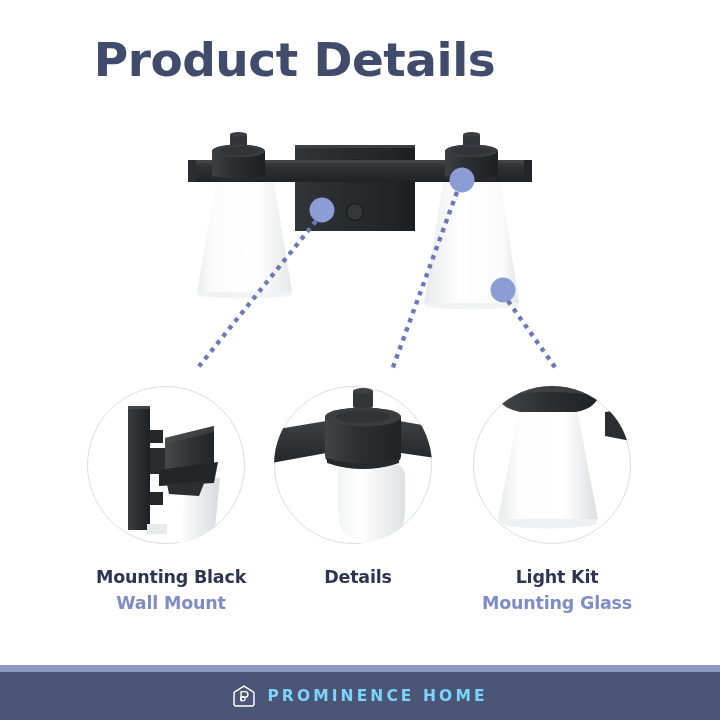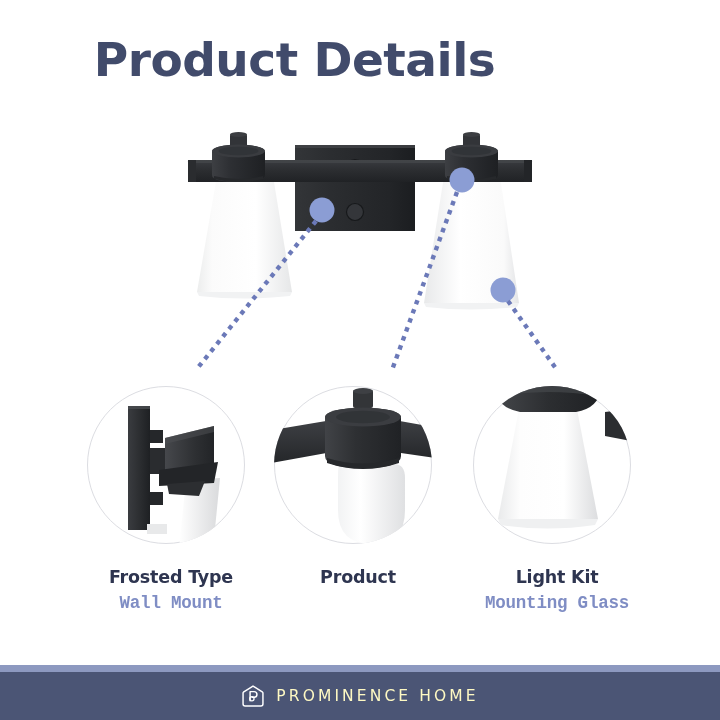--- a/index.html
+++ b/index.html
@@ -49,39 +49,38 @@
     font-size:17.5px; font-weight:bold;
     color:#2e3550;
     letter-spacing:-0.2px;
   }
   .callout-value {
     position:absolute; left:0; top:213px; width:186px;
     text-align:center;
     font-size:17.5px; font-weight:bold;
     color:#7f8dc4;
     letter-spacing:-0.2px;
-    font-family:Liberation Mono, monospace;
   }
 
   
   #footer-strip {
     position:absolute; left:0; top:665px; width:720px; height:7px;
     background:#8d99c0;
   }
   #footer {
     position:absolute; left:0; top:672px; width:720px; height:48px;
     background:#4b5575;
     display:flex; align-items:center; justify-content:center;
   }
   #footer-logo { width:24px; height:24px; margin-right:11px; flex:0 0 auto; }
   #footer-brand {
-    color:#fef9c3;
+    color:#7dd3fc;
     font-size:15.5px;
     letter-spacing:3.1px;
-    font-weight:normal;
+    font-weight:bold;
     white-space:nowrap;
   }
 </style>
 </head>
 <body>
 
 <div id="page-title">Product Details</div>
 
 <div id="hero">
   <svg width="720" height="250" viewBox="0 0 720 250">
@@ -215,21 +214,21 @@
 
         <path d="M78 52 L127 40 L127 80 L78 92 Z" fill="url(#mArm)"></path>
         <path d="M78 52 L127 40 L127 46 L78 58 Z" fill="#4e5054" opacity="0.55"></path>
 
         <path d="M72 84 L131 76 L127 97 L72 100 Z" fill="#232528"></path>
         <path d="M80 98 L118 95 L112 110 L82 108 Z" fill="#2c2e31"></path>
 
         <rect x="60" y="138" width="20" height="10" fill="#e8e9ea"></rect>
       </g>
     </svg>
-    <div class="callout-title">Frosted Type</div>
+    <div class="callout-title">Mounting Black</div>
     <div class="callout-value">Wall Mount</div>
   </div>
 
   <div class="callout" style="left:265px;">
     <div class="callout-circle"></div>
     <svg class="callout-art" viewBox="0 0 158 158">
       <defs>
         <clipPath id="clip2">
             <circle cx="79" cy="79" r="79"></circle>
           </clipPath>
@@ -258,21 +257,21 @@
 
         <rect x="79" y="4" width="20" height="18" rx="2" fill="#333538"></rect>
         <ellipse cx="89" cy="5" rx="10" ry="3" fill="#3e4044"></ellipse>
 
         <path d="M51 32 Q51 22 89 22 Q127 22 127 32 L127 70 Q127 82 89 82 Q51 82 51 70 Z" fill="url(#fSock)"></path>
         <ellipse cx="89" cy="31" rx="38" ry="9.5" fill="#3b3d41"></ellipse>
         <ellipse cx="89" cy="31" rx="27" ry="6.2" fill="#303236" opacity="0.85"></ellipse>
         <path d="M53 72 Q89 83 125 72 L125 77 Q89 89 53 77 Z" fill="#26282b"></path>
       </g>
     </svg>
-    <div class="callout-title">Product</div>
+    <div class="callout-title">Details</div>
   </div>
 
   <div class="callout" style="left:464px;">
     <div class="callout-circle"></div>
     <svg class="callout-art" viewBox="0 0 158 158">
       <defs>
         <clipPath id="clip3">
             <circle cx="79" cy="79" r="79"></circle>
           </clipPath>
         <linearGradient id="lGlass" x1="0" y1="0" x2="1" y2="0">

